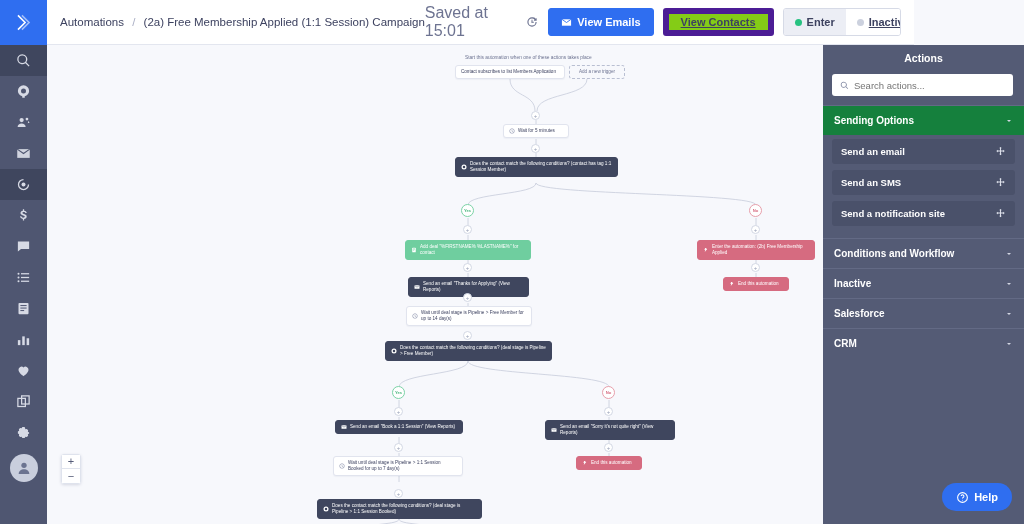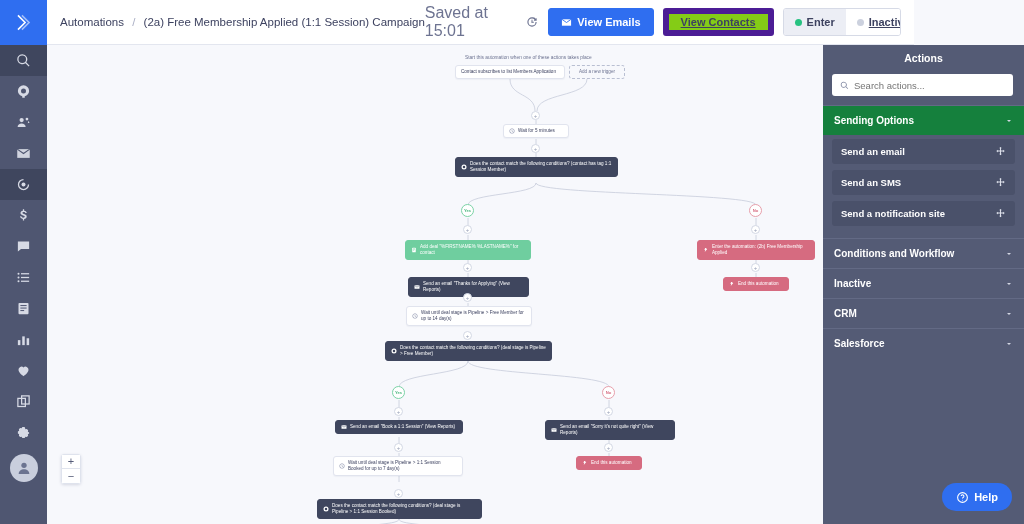--- a/index.html
+++ b/index.html
@@ -566,27 +566,27 @@
           <path d="M6 9l6 6 6-6z"></path>
         </svg>
     </div>
     <div class="group-header">
       <span>Inactive</span>
       <svg class="chev" viewBox="0 0 24 24">
           <path d="M6 9l6 6 6-6z"></path>
         </svg>
     </div>
     <div class="group-header">
-      <span>CRM</span>
+      <span>Salesforce</span>
       <svg class="chev" viewBox="0 0 24 24">
           <path d="M6 9l6 6 6-6z"></path>
         </svg>
     </div>
     <div class="group-header">
-      <span>Salesforce</span>
+      <span>CRM</span>
       <svg class="chev" viewBox="0 0 24 24">
           <path d="M6 9l6 6 6-6z"></path>
         </svg>
     </div>
 
     <div id="panel-spacer"></div>
     <div id="help-btn">
       <svg viewBox="0 0 24 24">
           <circle cx="12" cy="12" r="9"></circle>
           <path d="M9.6 9.2a2.5 2.5 0 114.4 1.9c-.9.9-2 1.3-2 2.6"></path>

